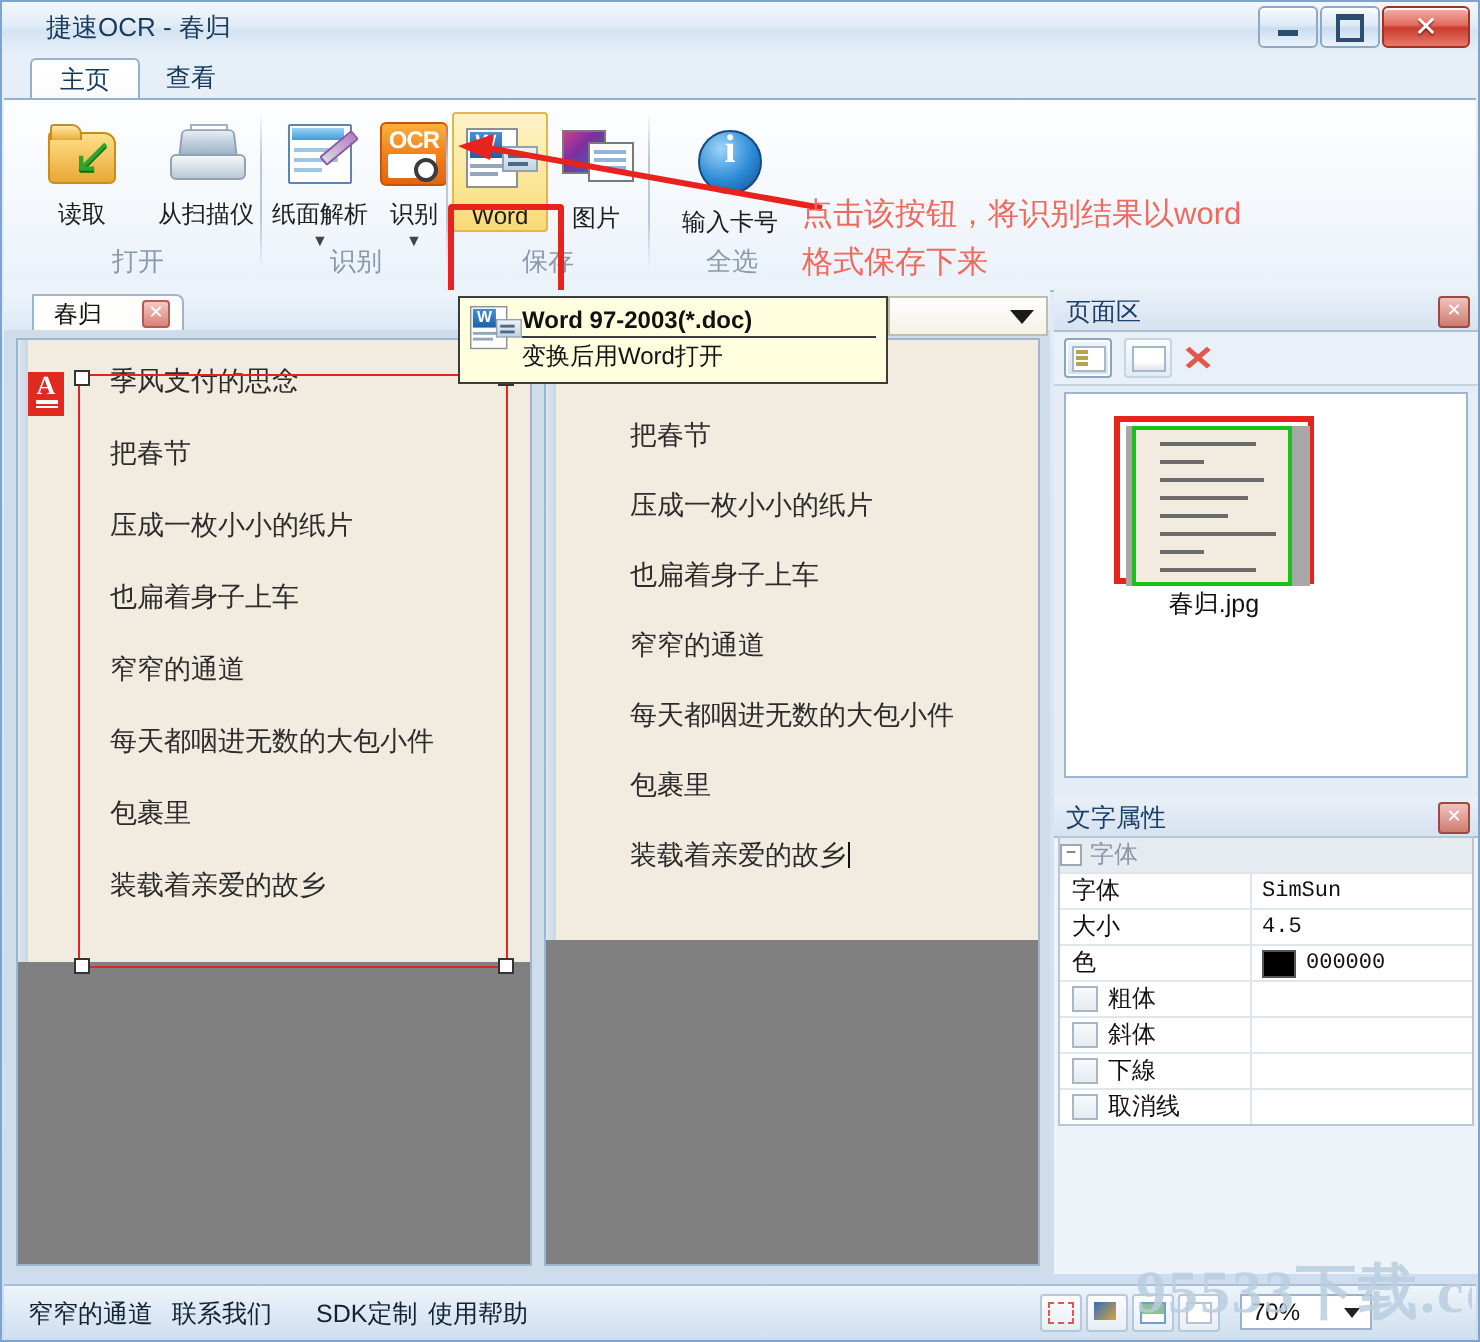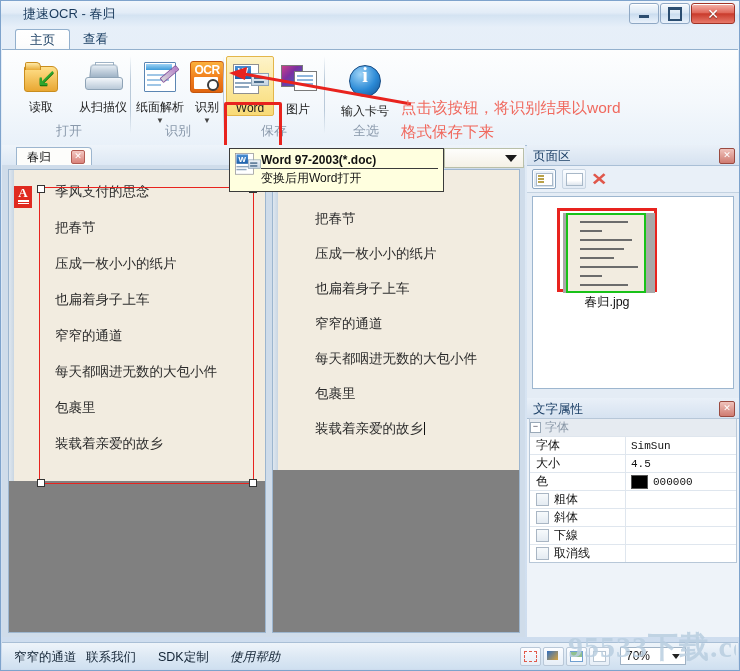--- a/index.html
+++ b/index.html
@@ -599,21 +599,21 @@
           <span class="pcell-b"></span>
         </div>
       </div>
     </div>
   </div>
 
   <div class="status">
     <span class="slink" style="left:12px;">窄窄的通道</span>
     <span class="slink" style="left:84px;">联系我们</span>
     <span class="slink" style="left:156px;">SDK定制</span>
-    <span class="slink" style="left:228px;font-style:italic;">使用帮助</span>
+    <span class="slink" style="left:212px;">使用帮助</span>
 
     <span class="view-btns">
       <span class="vb">
           <span class="in" style="border:1.5px dashed #e05a4c;"></span>
         </span>
       <span class="vb">
           <span class="in" style="background:linear-gradient(135deg,#2f6ec0,#d8a23a);"></span>
         </span>
       <span class="vb">
           <span class="in" style="background:#fff;border:1px solid #6f9fd0;box-shadow:inset 0 2px 0 #8fc08f,inset 0 5px 0 #8fc08f;"></span>

